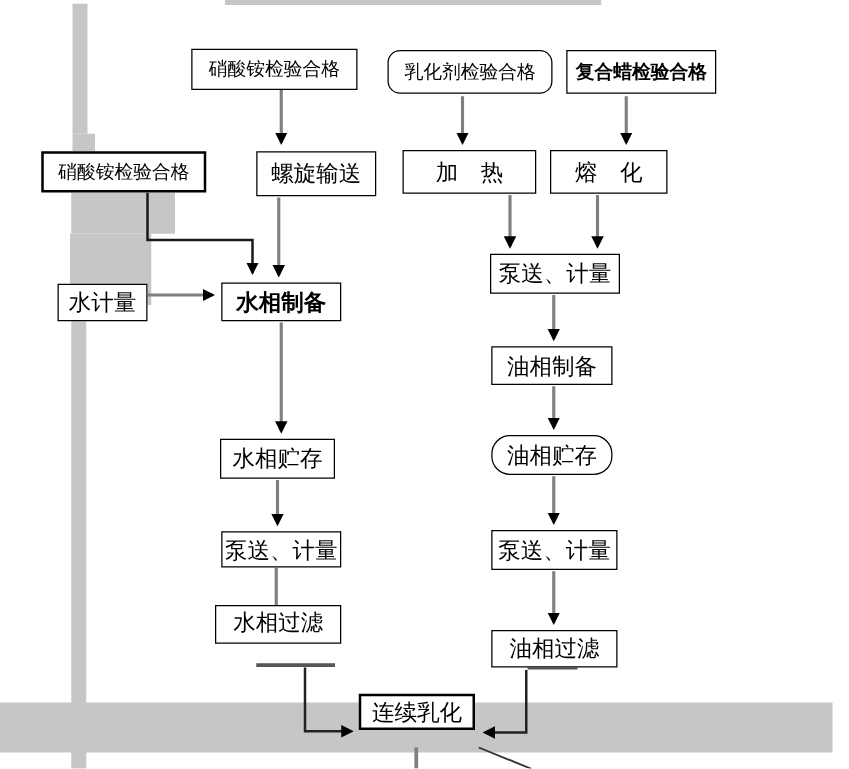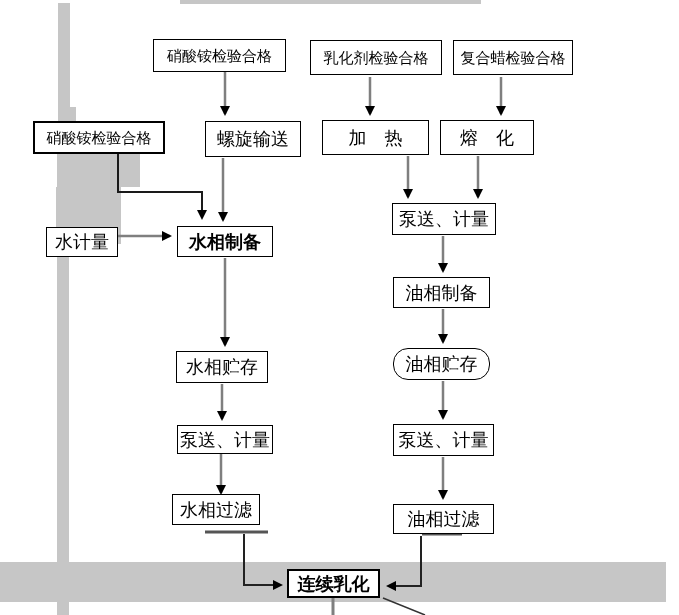--- a/index.html
+++ b/index.html
@@ -68,31 +68,31 @@
     <polyline points="118,154 118,192 202,192 202,218" fill="none" stroke="#1a1a1a" stroke-width="2" marker-end="url(#ah)"></polyline>
     <line x1="205" y1="532" x2="268" y2="532" stroke="#555555" stroke-width="3"></line>
     <polyline points="244,534 244,585 281,585" fill="none" stroke="#222222" stroke-width="2" marker-end="url(#ah)"></polyline>
     <line x1="422" y1="534" x2="462" y2="534" stroke="#555555" stroke-width="3"></line>
     <polyline points="421,536 421,586 388,586" fill="none" stroke="#222222" stroke-width="2" marker-end="url(#ah)"></polyline>
     <line x1="333" y1="598" x2="333" y2="615" stroke="#7f7f7f" stroke-width="3"></line>
     <line x1="383" y1="598" x2="425" y2="615" stroke="#333333" stroke-width="1.5"></line>
   </svg>
 
   <div class="box small" style="left:153px; top:39px; width:133px; height:33px;">硝酸铵检验合格</div>
-  <div class="box small" style="left:310px; top:40px; width:132px; height:35px;">乳化剂检验合格</div>
-  <div class="box small" style="left:453px; top:40px; width:120px; height:35px;">复合蜡检验合格</div>
+  <div class="box small" style="left:310px; top:40px; width:132px; height:35px;border-radius:10px;">乳化剂检验合格</div>
+  <div class="box small" style="left:453px; top:40px; width:120px; height:35px;font-weight:bold;">复合蜡检验合格</div>
   <div class="box small thick" style="left:33px; top:121px; width:132px; height:33px;">硝酸铵检验合格</div>
   <div class="box" style="left:177px; top:121px; width:96px; height:36px;margin-left:28px;">螺旋输送</div>
   <div class="box" style="left:322px; top:120px; width:107px; height:35px;">加　热</div>
   <div class="box" style="left:440px; top:120px; width:94px; height:35px;">熔　化</div>
   <div class="box" style="left:46px; top:227px; width:72px; height:30px;">水计量</div>
   <div class="box" style="left:177px; top:226px; width:96px; height:31px;font-weight:bold;">水相制备</div>
   <div class="box" style="left:392px; top:203px; width:104px; height:32px;">泵送、计量</div>
   <div class="box" style="left:393px; top:277px; width:97px; height:31px;">油相制备</div>
   <div class="box" style="left:176px; top:351px; width:92px; height:32px;">水相贮存</div>
   <div class="box" style="left:393px; top:348px; width:97px; height:32px;border-radius:15px;">油相贮存</div>
   <div class="box" style="left:177px; top:425px; width:96px; height:29px;">泵送、计量</div>
   <div class="box" style="left:393px; top:424px; width:101px; height:32px;">泵送、计量</div>
-  <div class="box" style="left:172px; top:494px; width:88px; height:31px;">水相过滤</div>
+  <div class="box" style="left:172px; top:484px; width:101px; height:31px;font-family:Liberation Mono, monospace;">水相过滤</div>
   <div class="box" style="left:393px; top:504px; width:101px; height:30px;">油相过滤</div>
-  <div class="box thick" style="left:287px; top:569px; width:93px; height:29px;font-weight:bold;">连续乳化</div>
+  <div class="box thick" style="left:287px; top:555px; width:93px; height:29px;">连续乳化</div>
 
 </div>
 
 </body></html>

